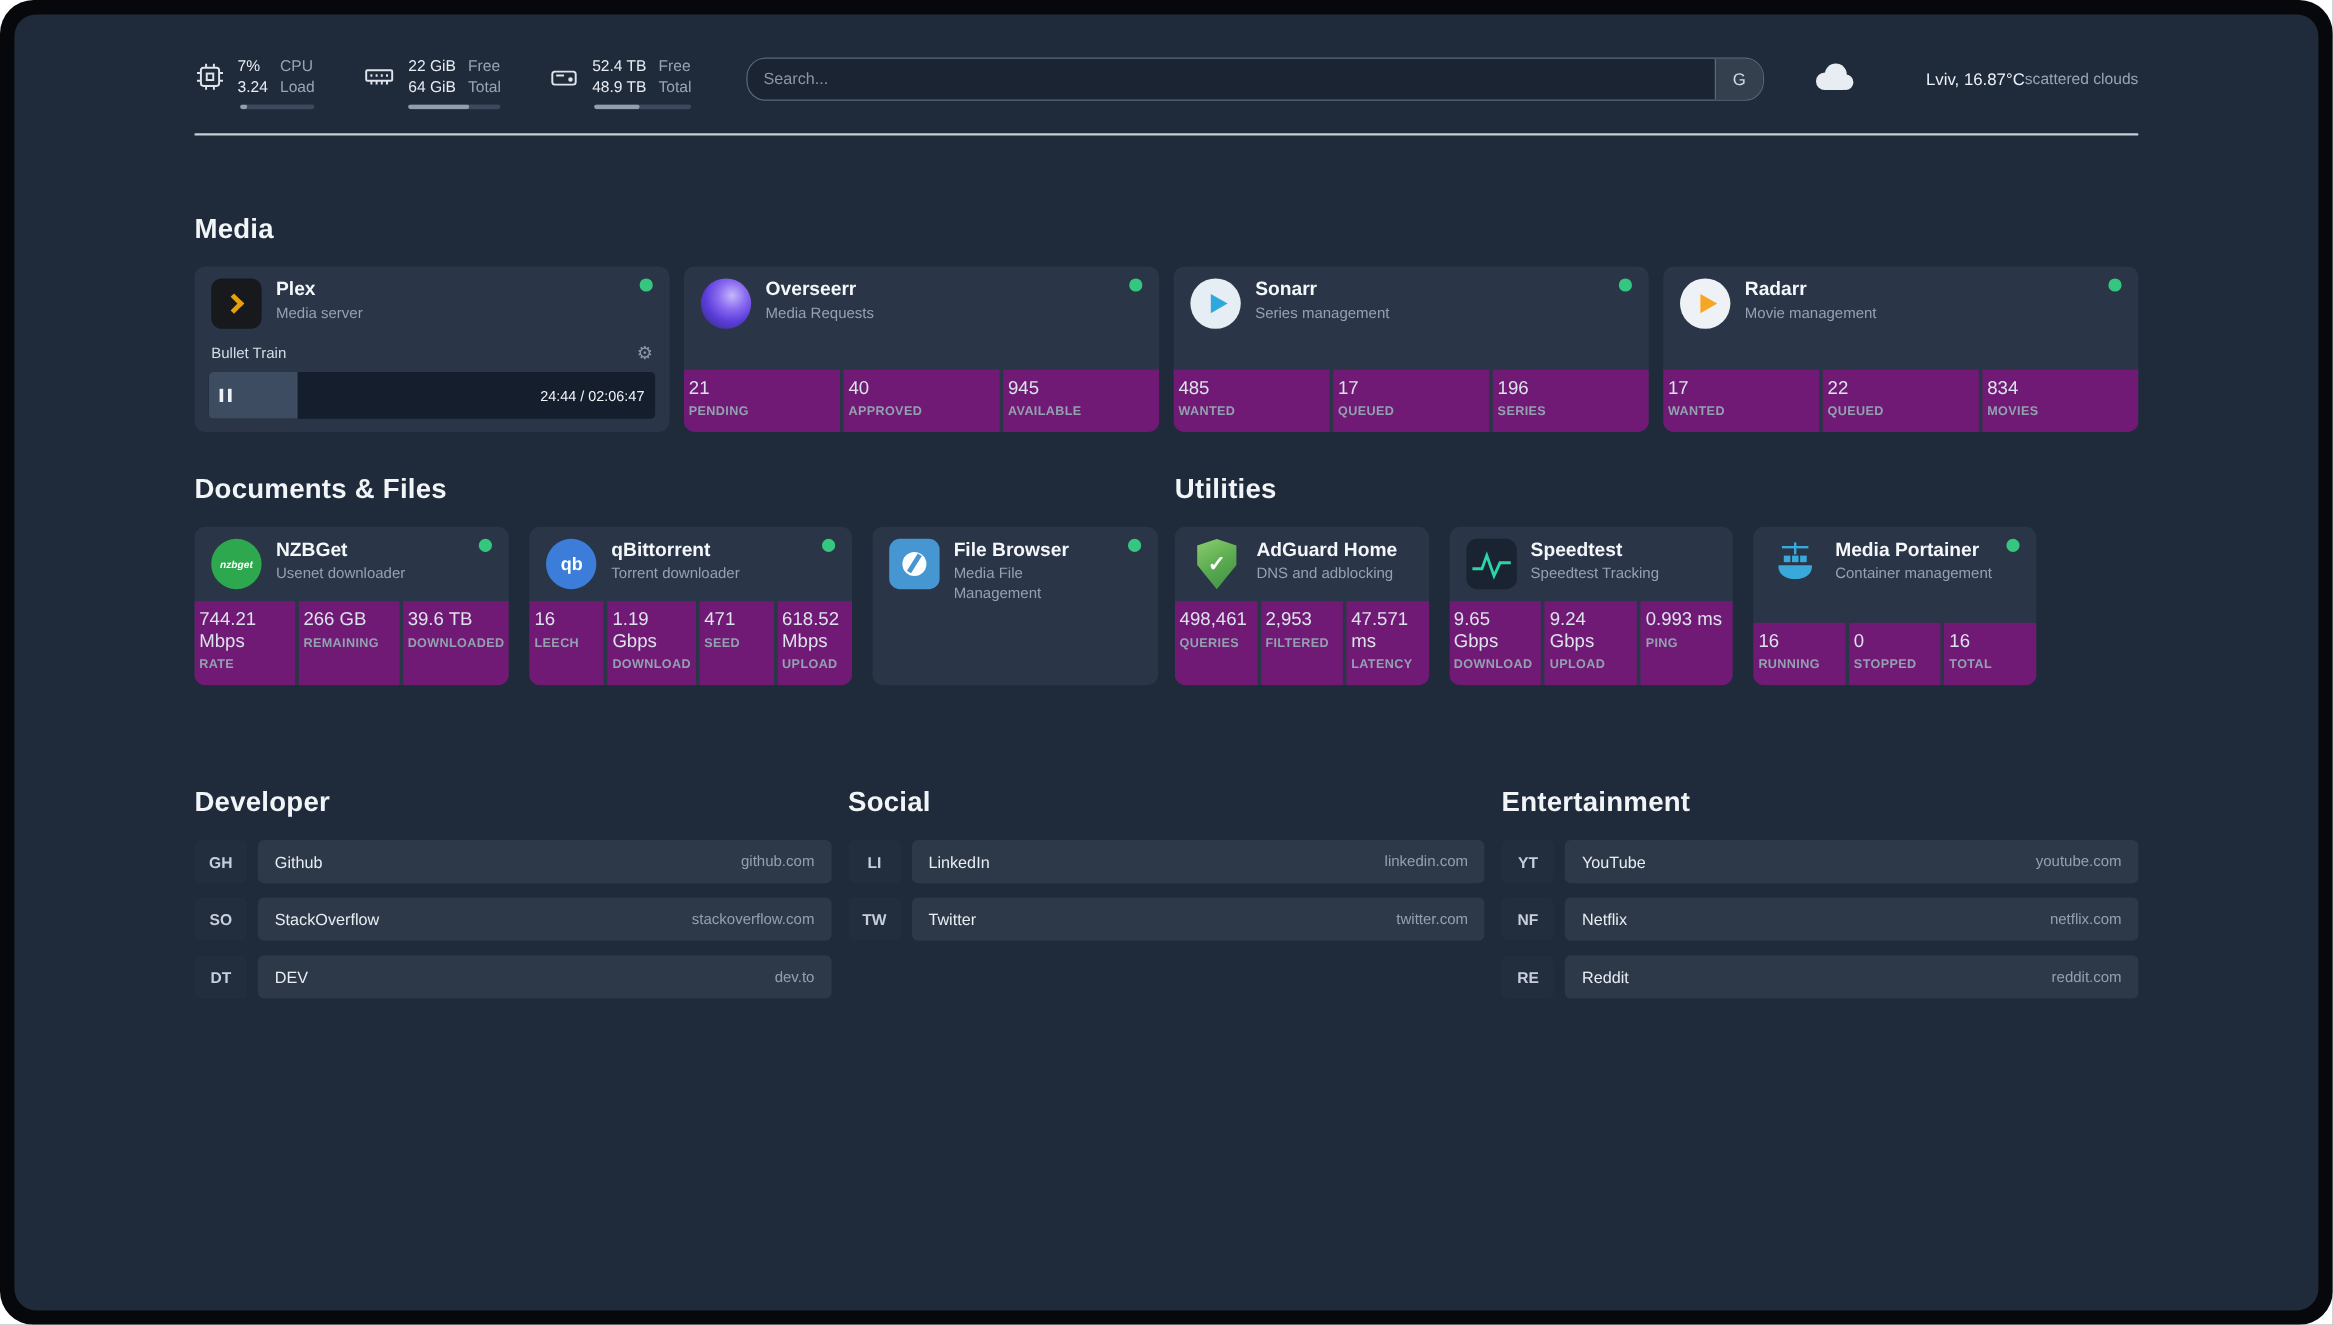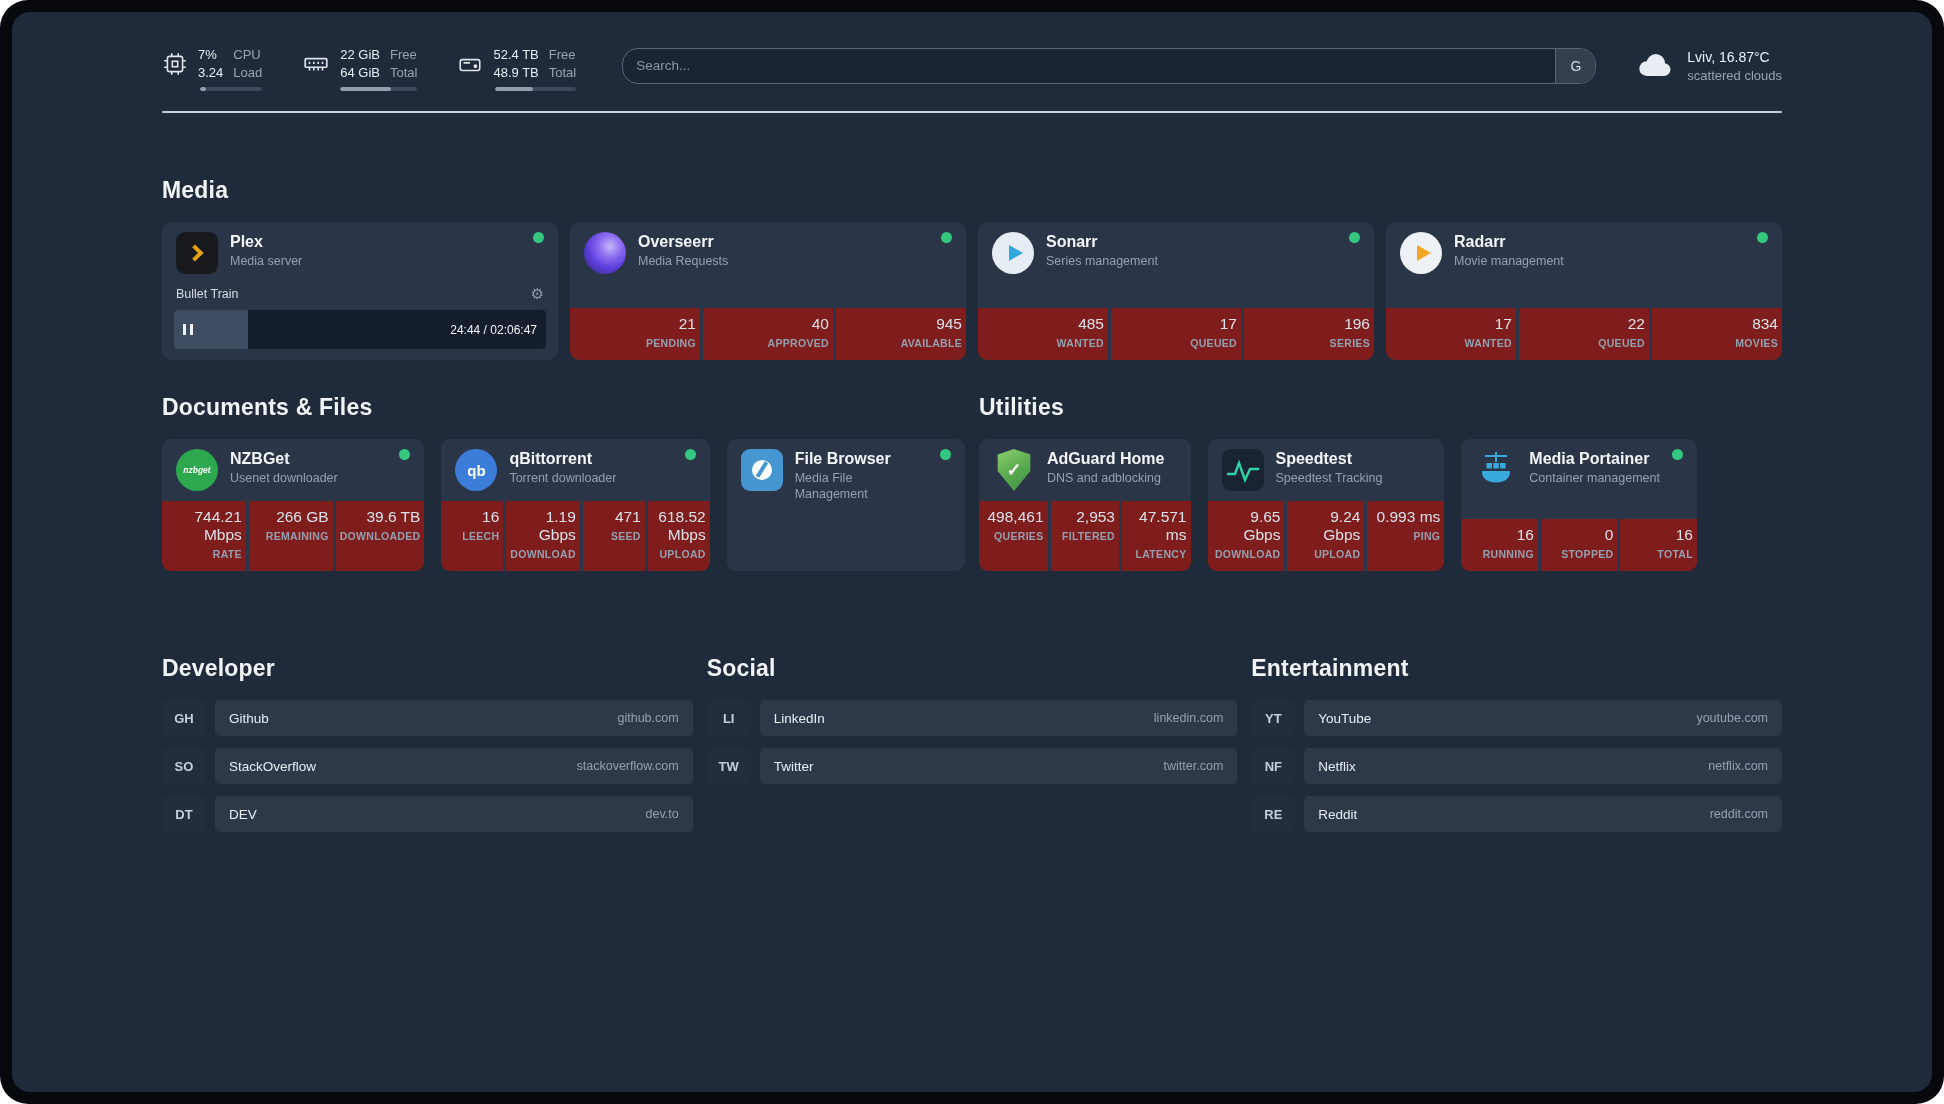--- a/index.html
+++ b/index.html
@@ -17,21 +17,21 @@
   .hw-col.labs { color:#98a3b3; }
   .hw-bar { position:absolute; left:38px; right:0; bottom:0; height:4px; background:#3c485c; border-radius:2px; overflow:hidden; }
   .hw-fill { display:block; height:100%; background:#929dae; border-radius:2px; }
 
   .search { flex:1; display:flex; align-items:stretch; height:36px; background:#1a2433; border:1px solid #5b667c; border-radius:16px; overflow:hidden; margin:0 36px 6px 6px; }
   .search input { flex:1; background:transparent; border:none; outline:none; color:#e8edf3; font-size:13.5px; padding:0 13px; font-family:"Liberation Sans", sans-serif; }
   .search input::placeholder { color:#8b96a8; }
   .search-g { width:40px; background:#35404f; color:#d3dae4; display:flex; align-items:center; justify-content:center; font-size:14px; border-left:1px solid #5b667c; cursor:pointer; }
 
   .weather { display:flex; align-items:center; gap:11px; padding-bottom:4px; }
-  .weather-text { display:flex; flex-direction:column; line-height:1.35; }
+  .weather-text { display:flex; flex-direction:row; line-height:1.35;margin-left:44px; }
   .weather-loc { color:#eef2f7; font-size:14px; }
   .weather-cond { color:#98a3b3; font-size:13px; }
 
   .divider { height:2px; background:#d7dde5; opacity:.92; border-radius:1px; margin-top:20px; }
 
   
   .section-title { font-size:23px; font-weight:600; color:#f2f5f8; margin-bottom:18px; letter-spacing:.2px; }
   .media-section { margin-top:64px; }
   .grid-4 { display:grid; grid-template-columns:repeat(4,1fr); gap:12px; }
   .two-col { display:grid; grid-template-columns:1fr 1fr; gap:14px; margin-top:34px; align-items:start; }
@@ -40,21 +40,21 @@
   
   .card { background:#2a3547; border-radius:9px; overflow:hidden; display:flex; flex-direction:column; }
   .media-card { min-height:128px; }
   .card-header { display:flex; gap:12px; padding:10px 14px; cursor:pointer; }
   .svc-text { display:flex; flex-direction:column; line-height:1.3; }
   .svc-name { color:#f4f7fa; font-size:16px; font-weight:600; }
   .svc-desc { color:#95a1b1; font-size:12.5px; }
   .dot { width:11px; height:11px; border-radius:50%; background:#35c77f; margin-left:auto; flex:none; }
 
   .stats { display:flex; gap:3px; margin-top:auto; }
-  .stat { flex:1; background:#7f1d1d; text-align:right; padding:7px 4px 9px; }
+  .stat { flex:1; background:#701a75; text-align:left; padding:7px 4px 9px; }
   .stat-value { color:#dbe2ea; font-size:15.5px; }
   .stat-label { color:#93a0b0; font-size:10.5px; font-weight:700; letter-spacing:.03em; margin-top:2px; }
 
   
   .icon { width:42px; height:42px; flex:none; display:flex; align-items:center; justify-content:center; }
   .plex-icon { background:#17191d; border-radius:9px; }
   .plex-chevron { width:12px; height:12px; border-right:4px solid #e5a00d; border-bottom:4px solid #e5a00d; transform:rotate(-45deg); margin-left:-4px; }
   .overseerr-icon { border-radius:50%; background:radial-gradient(circle at 62% 34%, #c5b8fa 0%, #8b6cf0 30%, #5b3ddb 58%, #2c2968 100%); }
   .sonarr-icon { border-radius:50%; background:#e7edf4; }
   .sonarr-play { width:0; height:0; border-left:14px solid #2fa8dc; border-top:8px solid transparent; border-bottom:8px solid transparent; margin-left:5px; }

